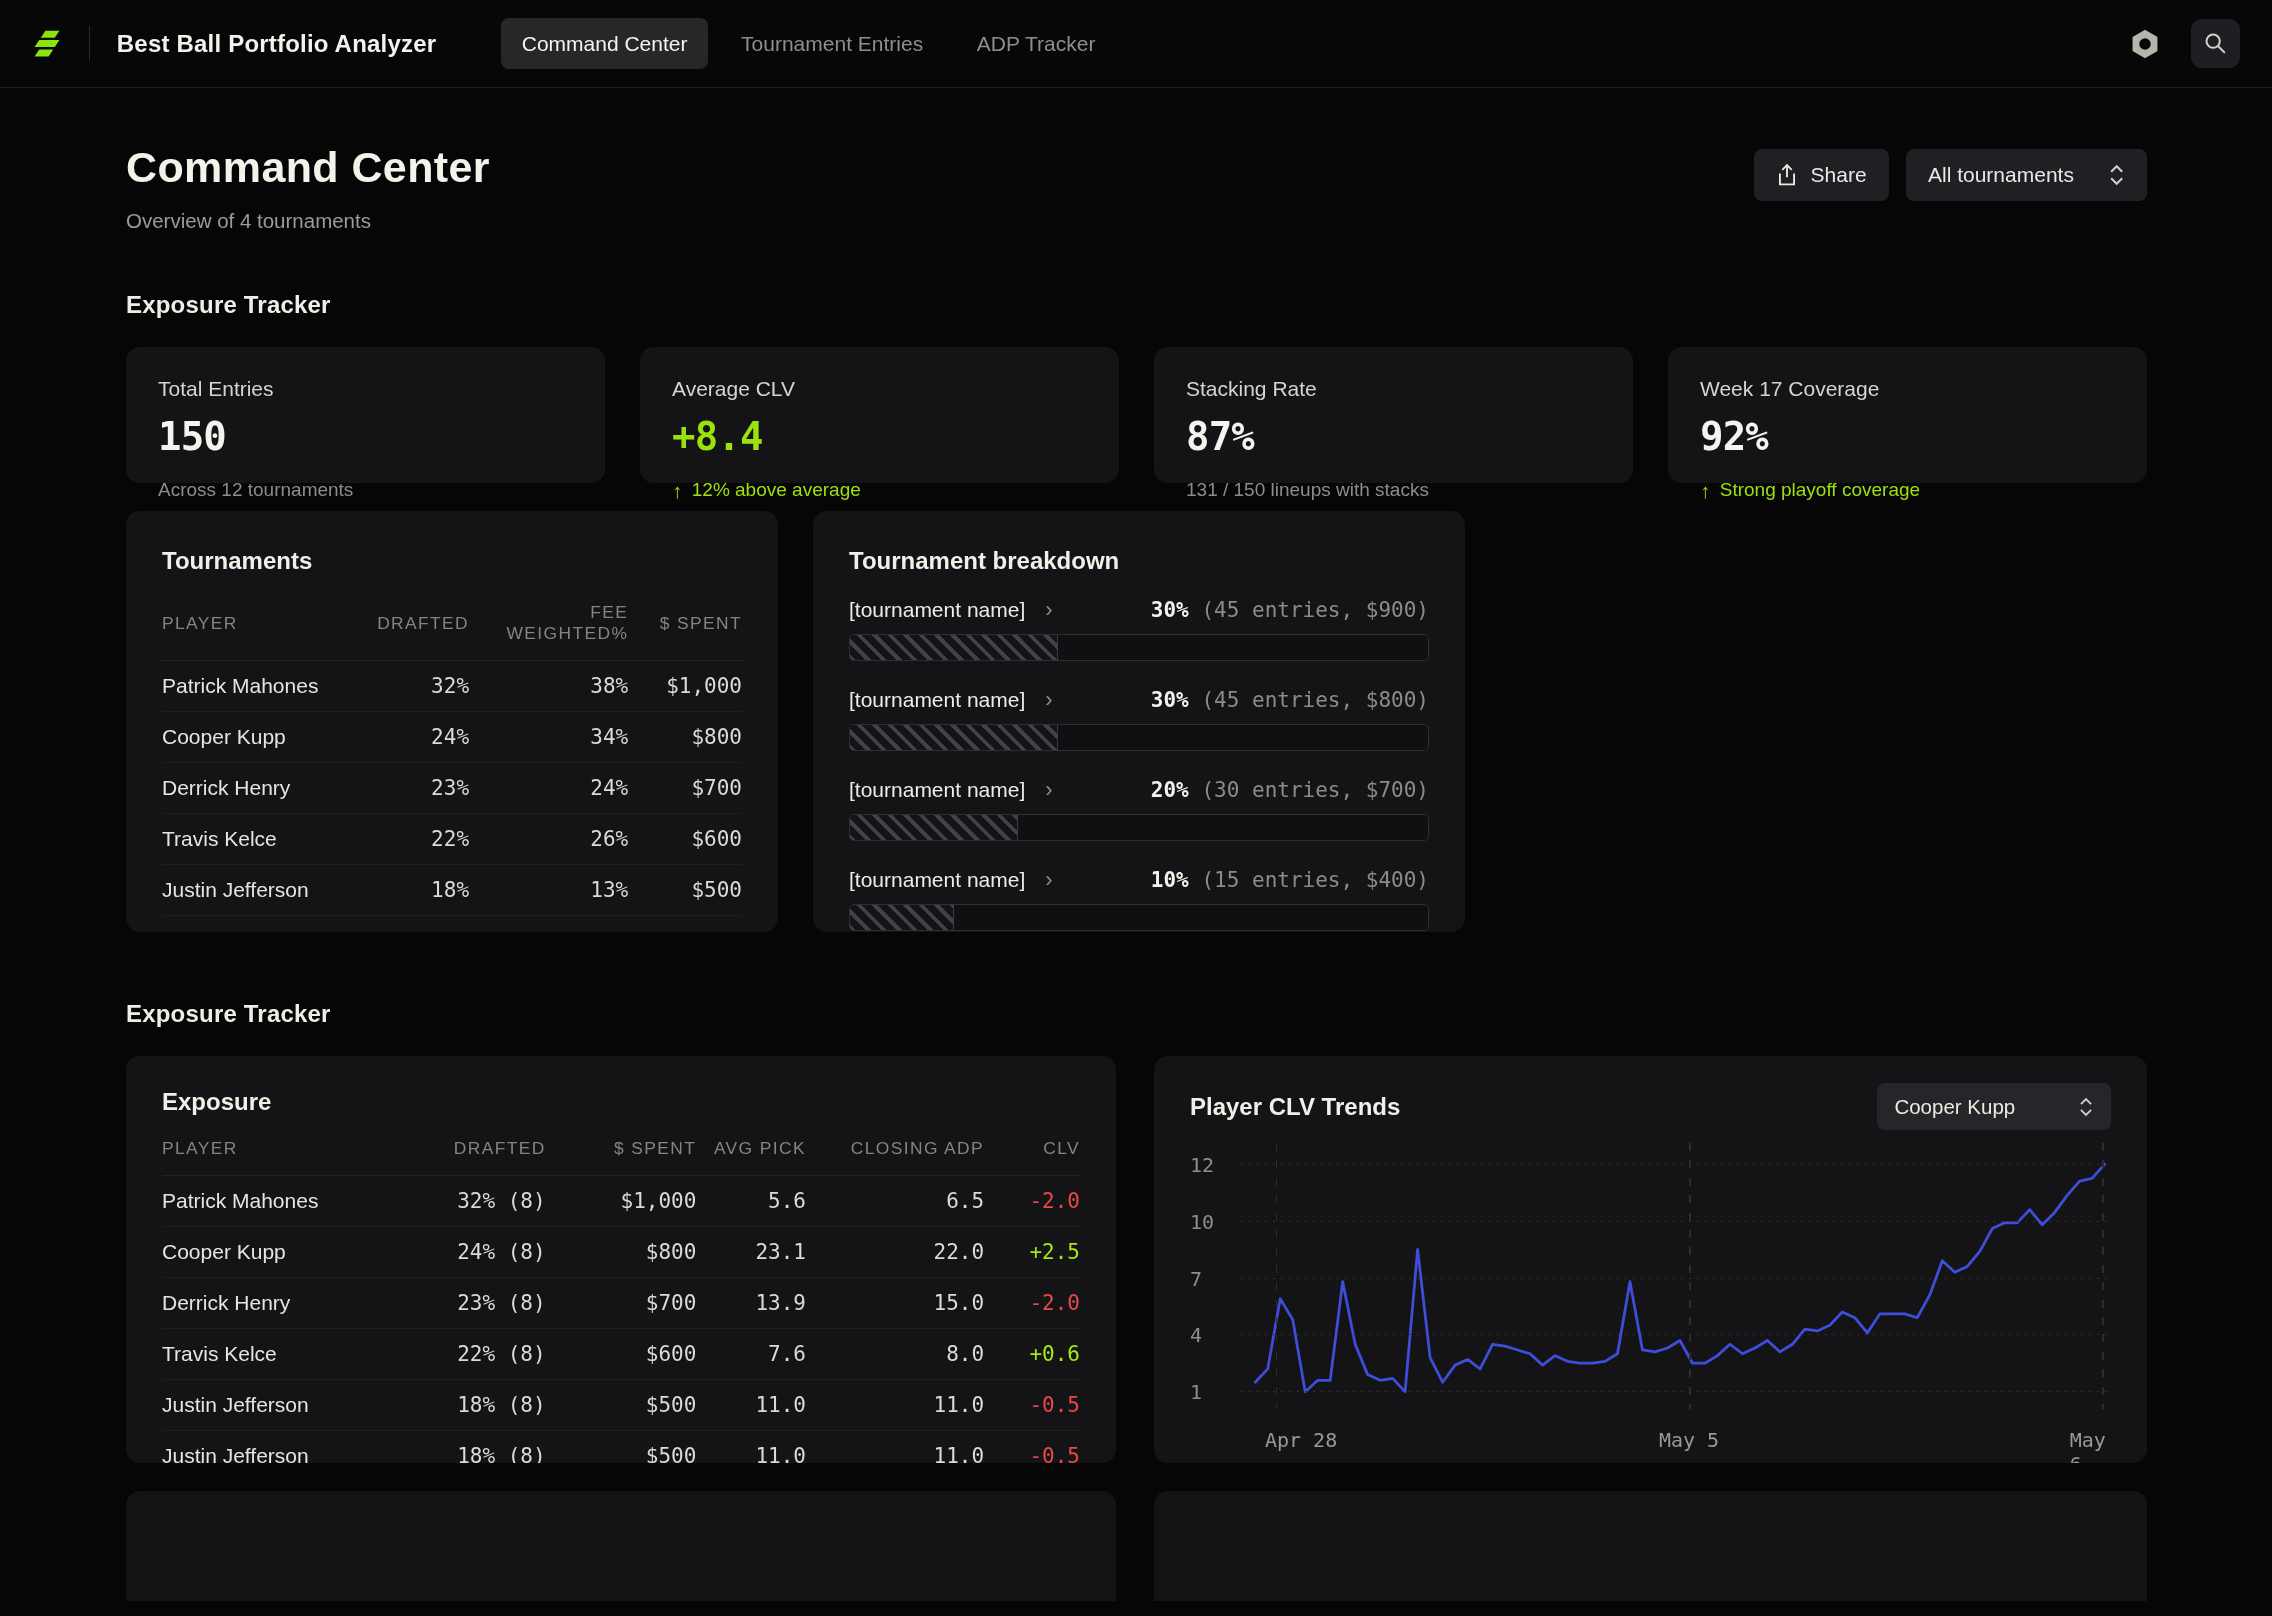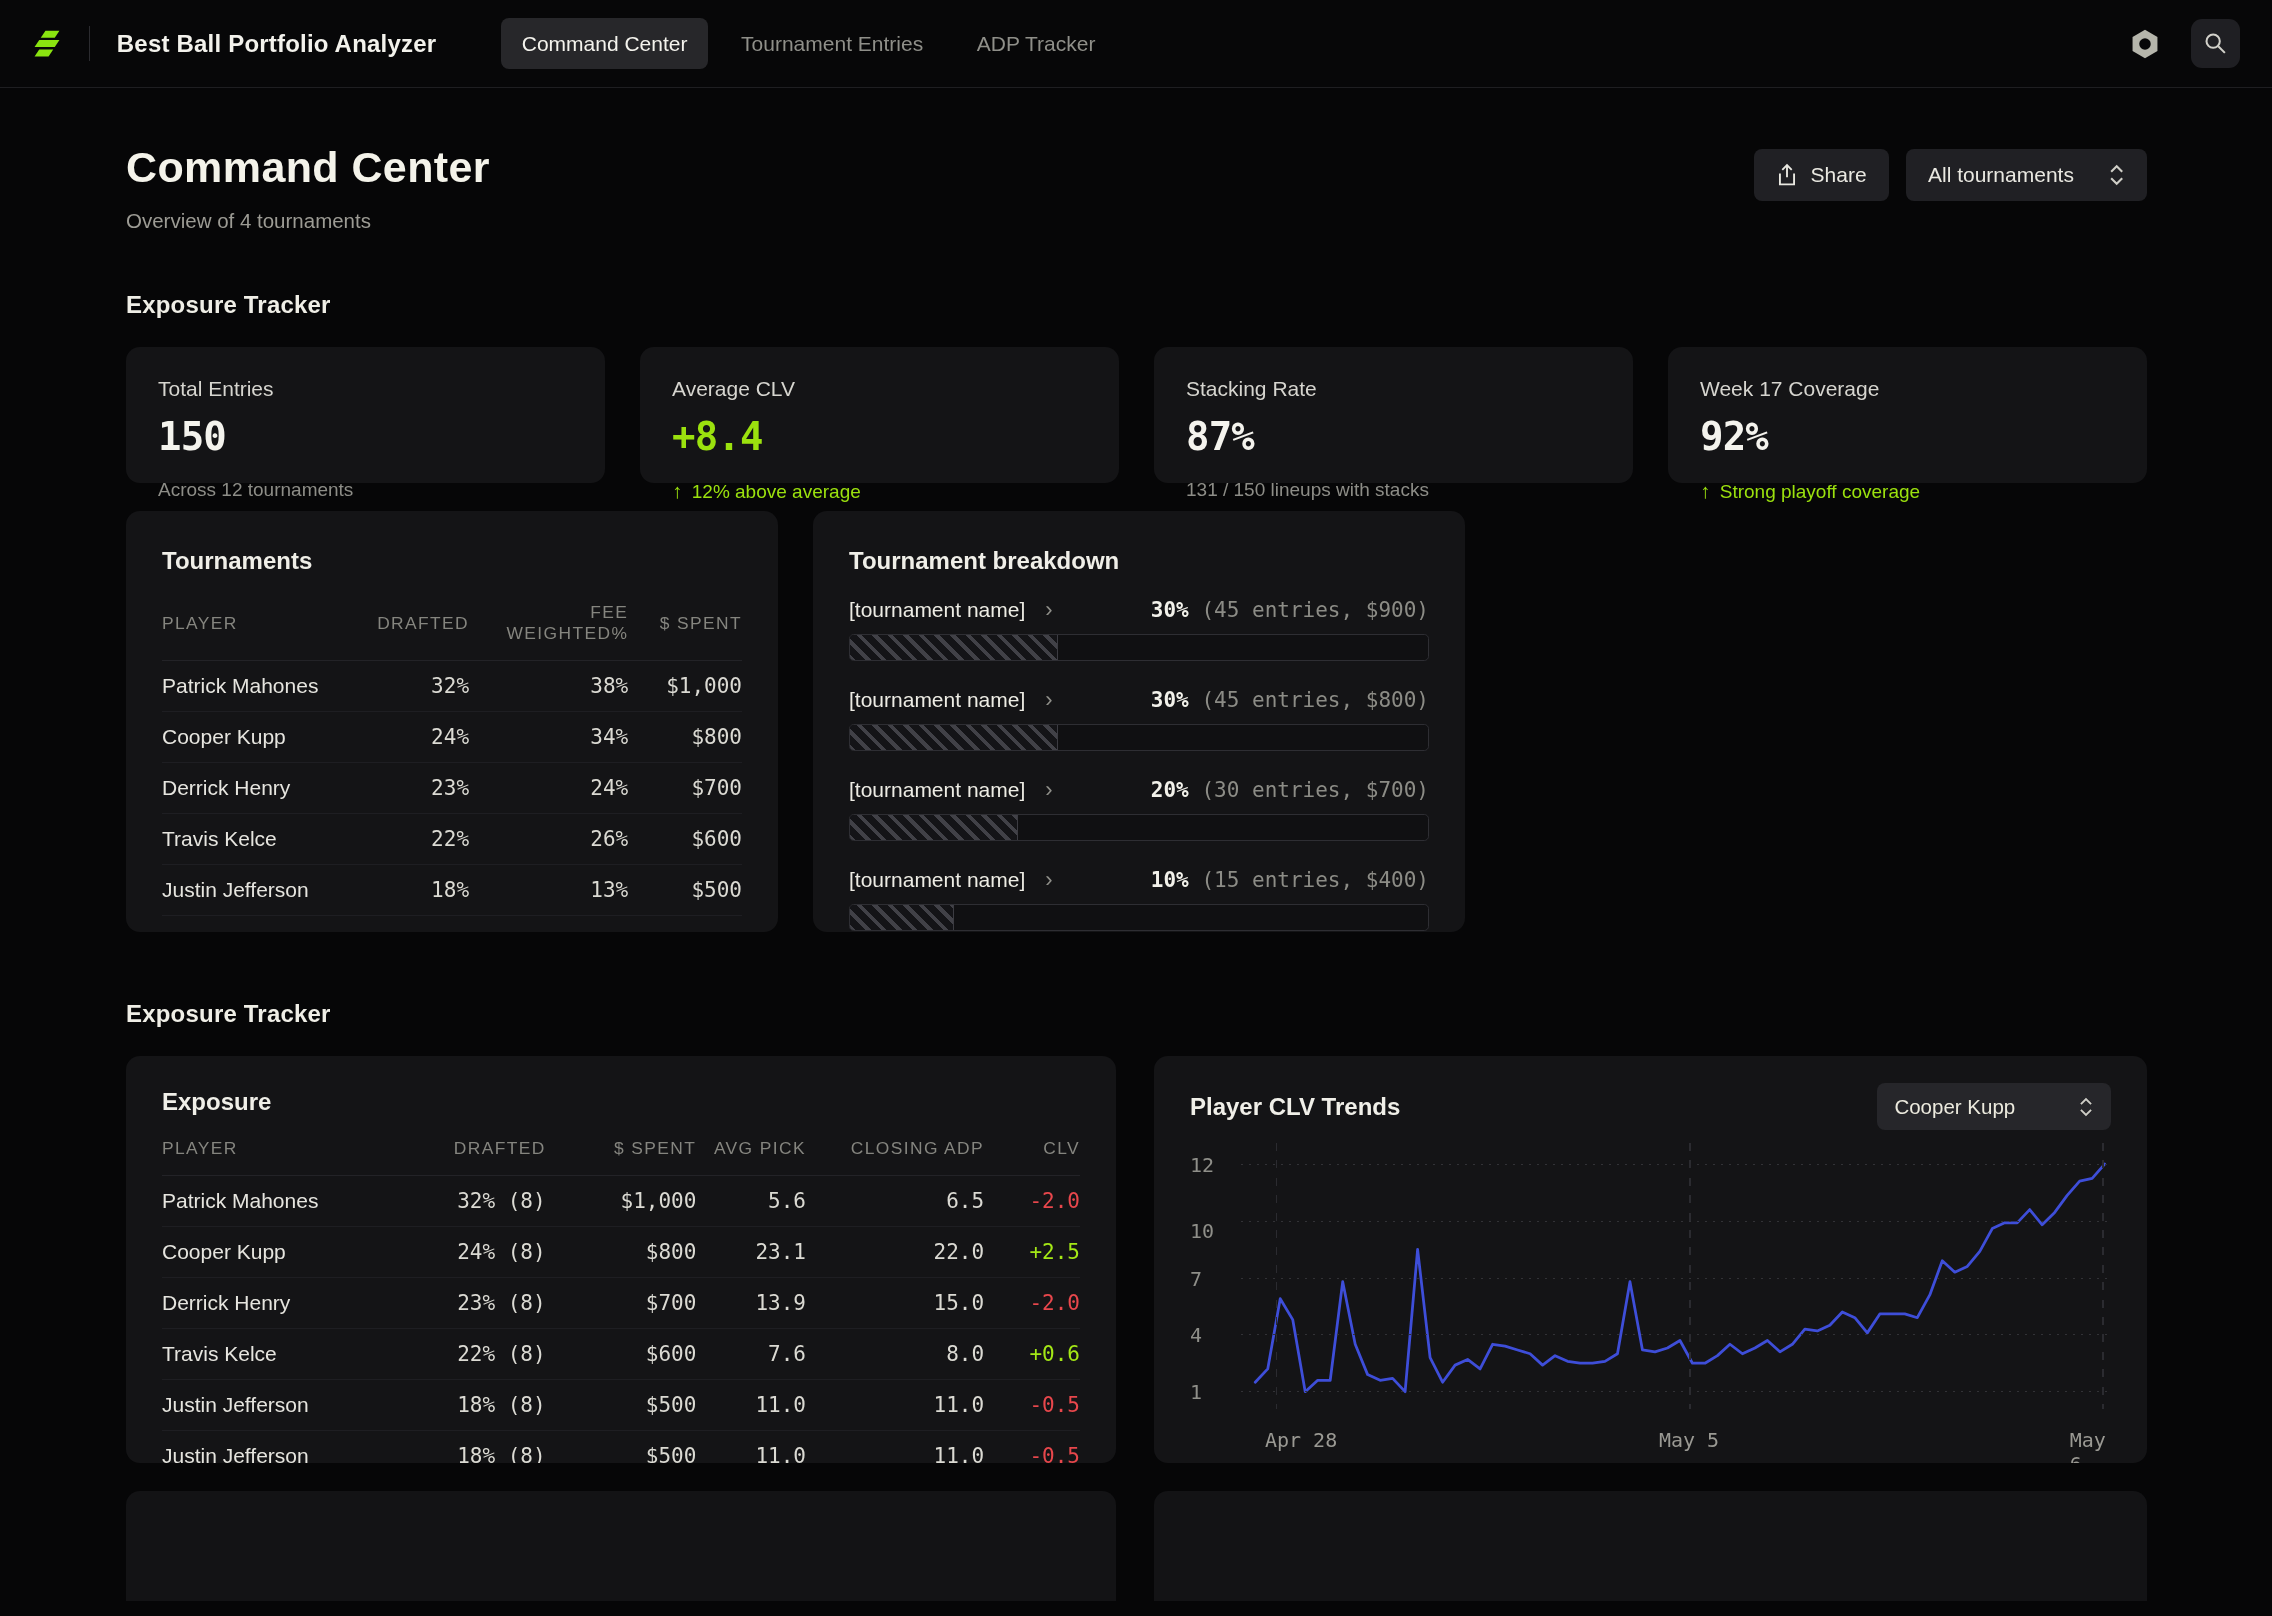--- a/index.html
+++ b/index.html
@@ -38,21 +38,21 @@
 
   .card { background:#141416; border-radius:14px; }
 
   
   .stats { margin-top:28px; display:grid; grid-template-columns:repeat(4,1fr); gap:35px; }
   .stat-card { height:136px; padding:30px 32px; }
   .stat-label { font-size:21px; color:#d6d5cf; }
   .stat-value { margin-top:12.6px; font-size:39px; font-weight:700; color:#f4f3ed;
                 font-family:"DejaVu Sans Mono", monospace; letter-spacing:-0.8px; }
   .stat-value.accent { color:#9be10e; }
-  .stat-sub { margin-top:20.5px; font-size:19px; color:#8d8d87; display:flex; align-items:flex-end; gap:9.5px; }
+  .stat-sub { margin-top:20.5px; font-size:19px; color:#8d8d87; display:flex; align-items:flex-start; gap:9.5px; }
   .stat-sub.accent { color:#9be10e; }
   .stat-sub .arrow { font-size:20.5px; }
 
   
   .row2 { margin-top:28px; display:flex; gap:35px; }
   .t-card { width:652px; height:421px; padding:36px; overflow:hidden; }
 
   .tbl-head, .tbl-row { display:grid; align-items:center; }
   .t4 { grid-template-columns:1.8fr .9fr 1.4fr 1fr; }
   .tbl-head { margin-top:27px; padding-bottom:16px; border-bottom:0.8px solid #232327; }
@@ -376,21 +376,21 @@
             </svg>
           </button>
         </div>
         <div class="plot-zone" id="plot-zone">
           <svg id="clv-line" viewBox="0 0 1100 310" preserveAspectRatio="none">
               <polyline points="18.0,290.0 33.8,273.2 49.6,184.4 65.4,210.8 81.2,302.0 97.0,287.6 112.8,287.6 128.6,162.8 144.4,242.0 160.1,280.4 175.9,287.6 191.7,285.2 207.5,302.0 223.3,122.0 239.1,258.8 254.9,290.0 270.7,268.4 286.5,261.2 302.3,273.2 318.1,242.0 333.9,244.4 349.7,249.2 365.5,254.0 381.3,268.4 397.1,256.4 412.9,263.6 428.6,266.0 444.4,266.0 460.2,263.6 476.0,254.0 491.8,162.8 507.6,249.2 523.4,251.6 539.2,246.8 555.0,237.2 570.8,266.0 586.6,266.0 602.4,256.4 618.2,242.0 634.0,254.0 649.8,246.8 665.6,237.2 681.4,251.6 697.1,242.0 712.9,222.8 728.7,225.2 744.5,218.0 760.3,201.2 776.1,208.4 791.9,227.6 807.7,203.6 823.5,203.6 839.3,203.6 855.1,208.4 870.9,179.6 886.7,136.4 902.5,150.8 918.3,143.6 934.1,124.4 949.9,95.6 965.6,88.4 981.4,88.4 997.2,71.6 1013.0,90.8 1028.8,75.2 1044.6,53.6 1060.4,35.6 1076.2,32.0 1092.0,14.0" fill="none" stroke="#3e4ed9" stroke-width="3.5" stroke-linejoin="round" stroke-linecap="round"></polyline>
             </svg>
         <div class="ygrid" style="top: 11px;"></div>
             <div class="ylab" style="top: 11px;">12</div>
             <div class="ygrid" style="top: 68px;"></div>
-            <div class="ylab" style="top: 77px;">10</div>
+            <div class="ylab" style="top: 68px;">10</div>
             <div class="ygrid" style="top: 125px;"></div>
             <div class="ylab" style="top: 125px;">7</div>
             <div class="ygrid" style="top: 181px;"></div>
             <div class="ylab" style="top: 181px;">4</div>
             <div class="ygrid" style="top: 238px;"></div>
             <div class="ylab" style="top: 238px;">1</div>
             <div class="xgrid" style="left: 4%;"></div>
             <div class="xgrid" style="left: 51.5%;"></div>
             <div class="xgrid" style="left: 99%;"></div>
           </div>

